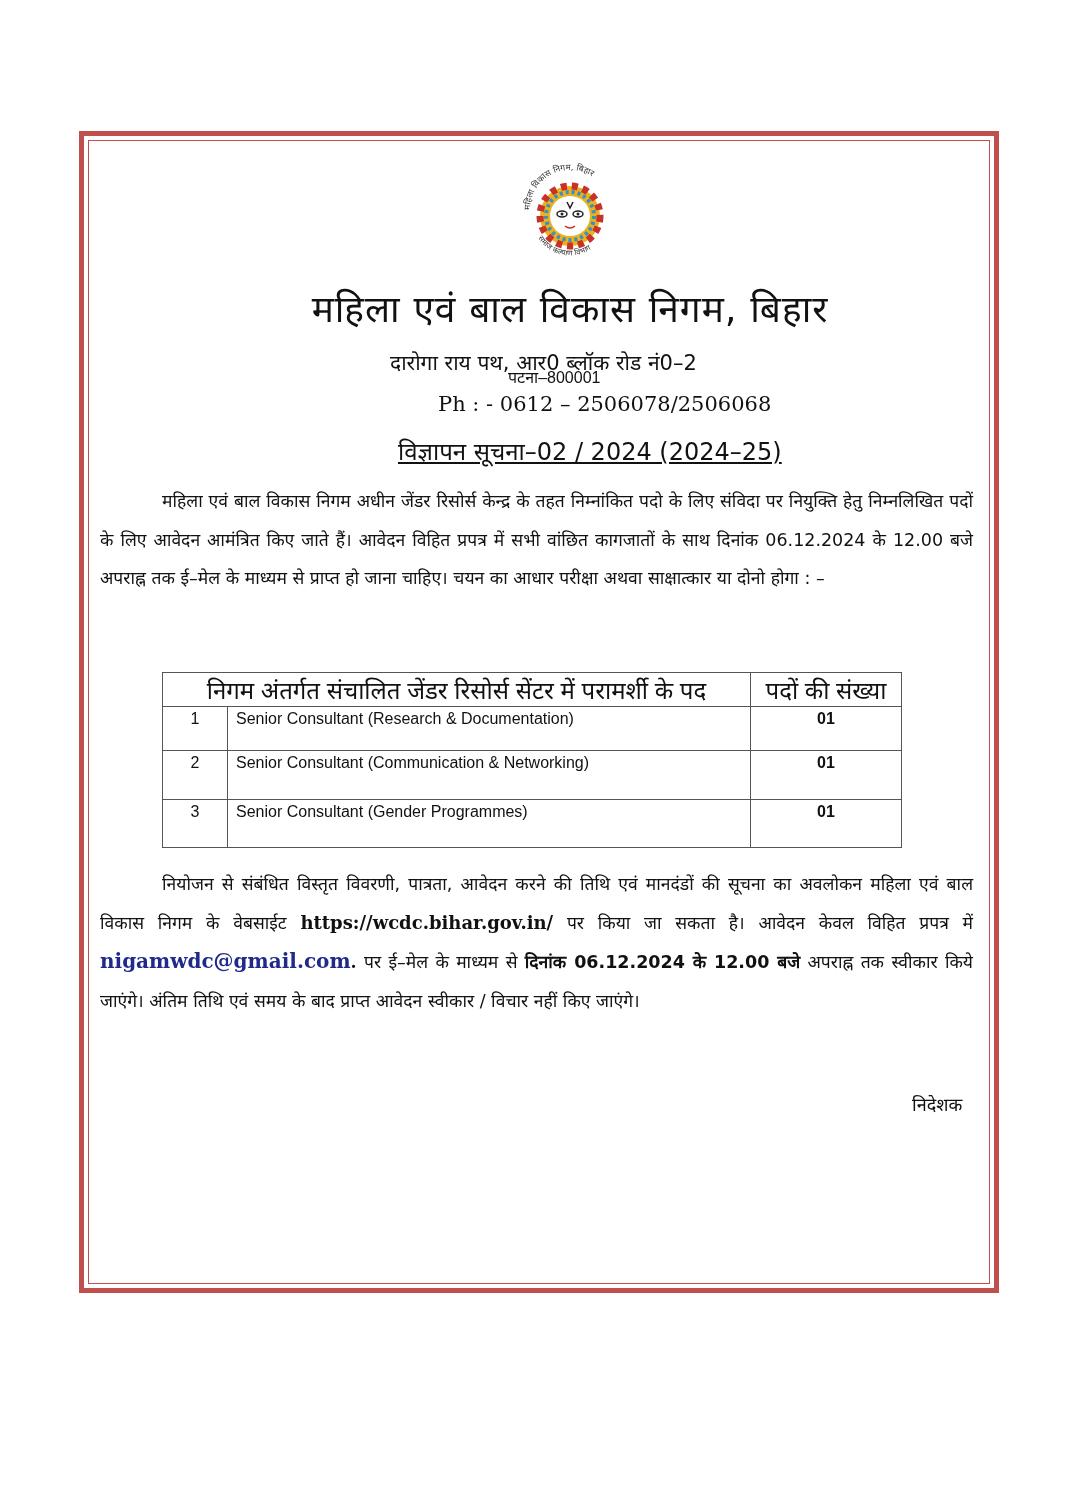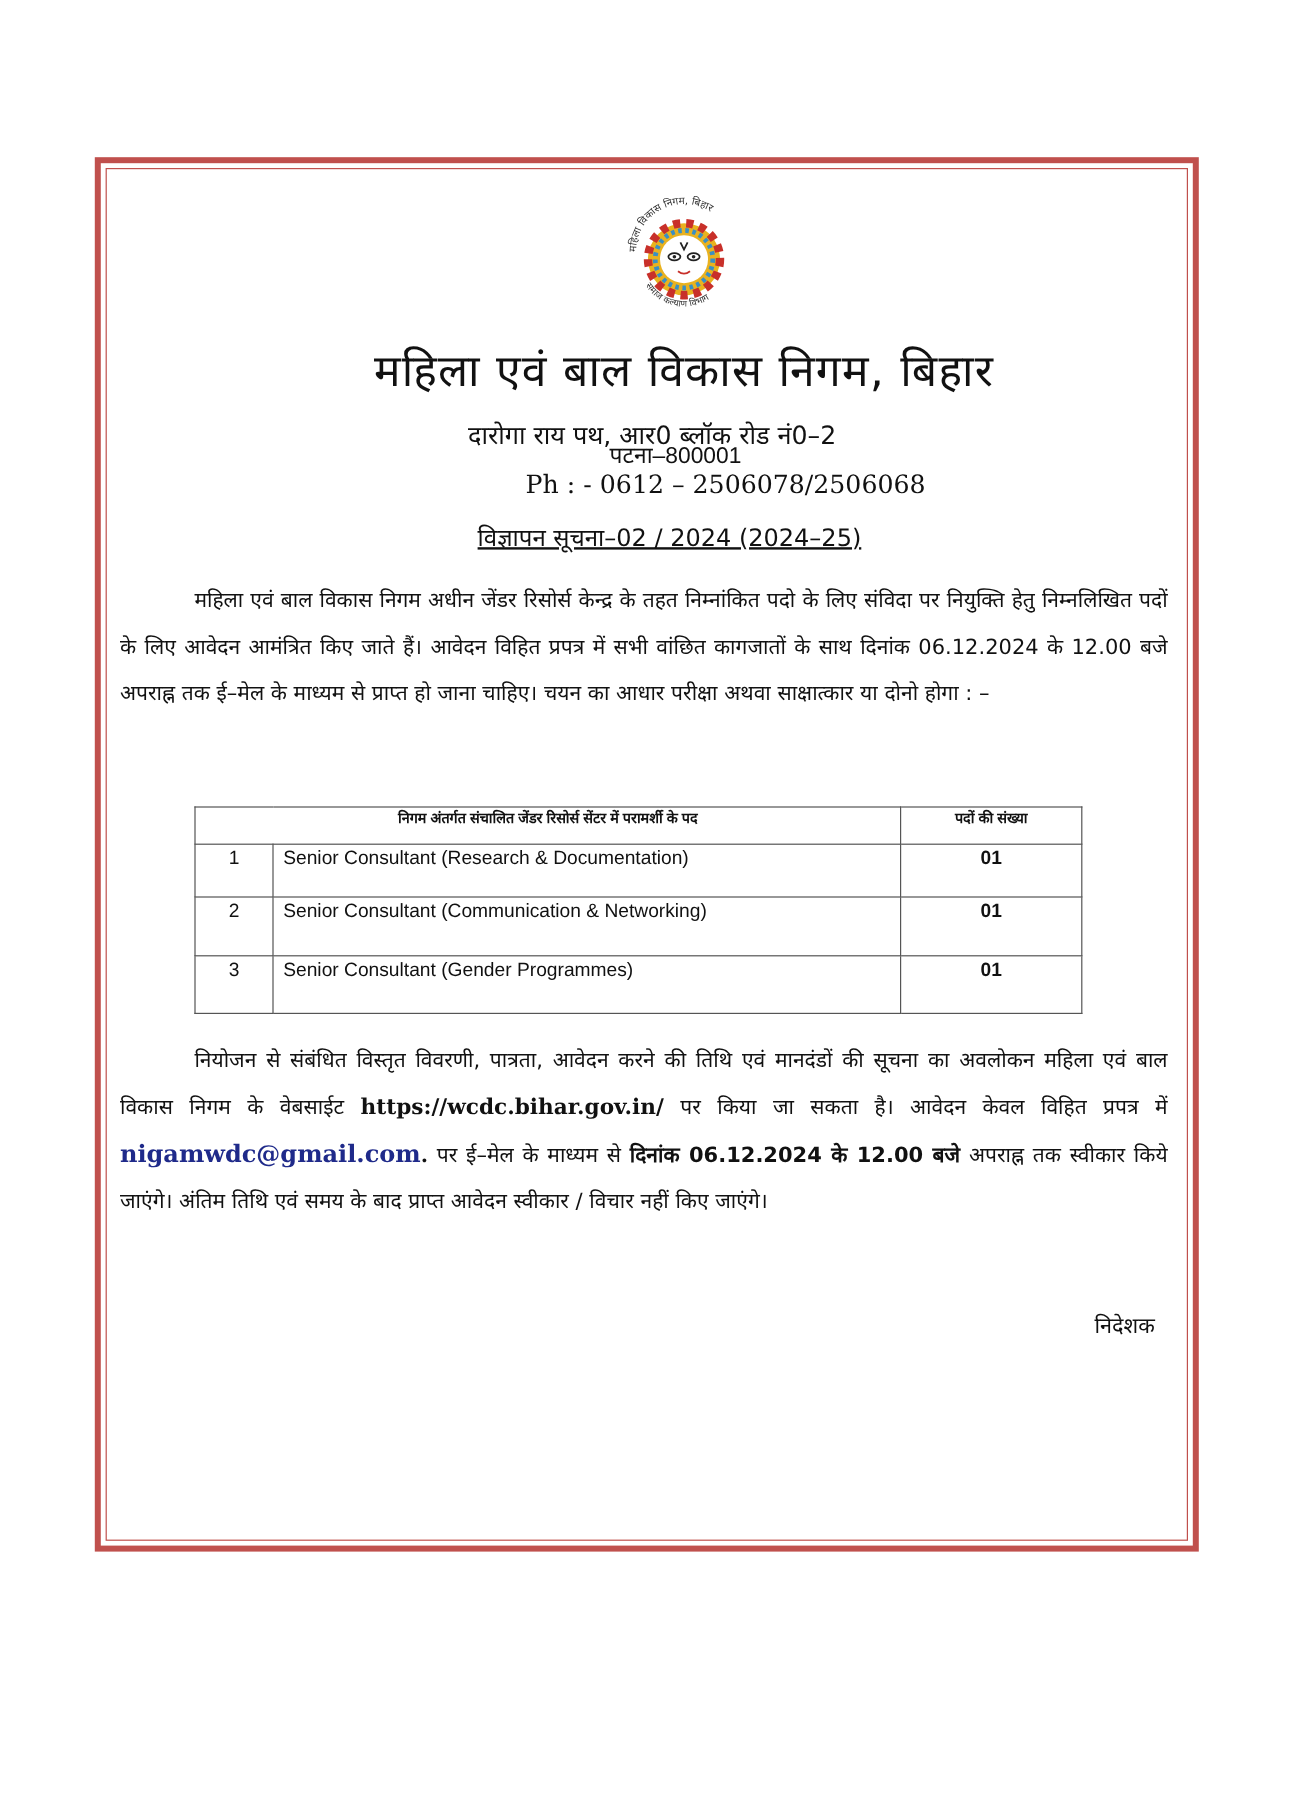--- a/index.html
+++ b/index.html
@@ -13,38 +13,38 @@
     border: 1px solid #c0504d;
   }
   .logo {
     position: absolute; left: 520px; top: 160px; width: 100px; height: 105px;
   }
   .title {
     position: absolute; left: 0; top: 282px; width: 1140px; text-align: center;
     font-size: 37px; letter-spacing: 1px;
   }
   .addr1 { position: absolute; left: 390px; top: 336px; font-size: 21px; margin-top: 12px; }
-  .addr2 { position: absolute; left: 508px; top: 366px; font-size: 19px; font-family: "Liberation Sans", sans-serif; }
+  .addr2 { position: absolute; left: 508px; top: 366px; font-size: 16px; font-family: "Liberation Sans", sans-serif; }
   .phone { position: absolute; left: 438px; top: 392px; font-size: 21px; font-family: "DejaVu Serif", serif; }
   .notice-title {
-    position: absolute; left: 398px; top: 434px; font-size: 20px; text-decoration: underline; text-align: center;
+    position: absolute; left: 398px; top: 434px; font-size: 24px; text-decoration: underline; text-align: center;
   }
   .para {
     position: absolute; left: 100px; width: 873px; font-size: 17.5px; line-height: 38.5px;
     text-align: justify; text-align-last: left;
   }
   .para .indent { display: inline-block; width: 62px; }
   .p1 { top: 482px; }
   .p2 { top: 865px; }
   table.posts {
     position: absolute; left: 162px; top: 672px; width: 740px;
     border-collapse: collapse; font-family: "Liberation Sans", sans-serif; font-size: 16px;
   }
   table.posts th, table.posts td { border: 1px solid #555; padding: 0 8px; vertical-align: top; }
-  table.posts th { font-weight: bold; height: 30px; font-size: 12px; }
+  table.posts th { font-weight: normal; height: 30px; font-size: 24px; }
   table.posts td { padding-top: 3px; }
   table.posts td.num { width: 48px; text-align: center; }
   table.posts td.count { width: 134px; text-align: center; font-weight: bold; }
   table.posts tr.r1 td { height: 40px; }
   table.posts tr.r2 td { height: 45px; }
   table.posts tr.r3 td { height: 44px; }
   .url { font-family: "DejaVu Serif", serif; font-weight: bold; font-size: 18px; }
   .email { font-family: "DejaVu Serif", serif; font-weight: bold; color: #1f2a8a; font-size: 20px; text-decoration: none; }
   .email-dot { font-family: "DejaVu Serif", serif; font-weight: bold; }
   .bold { font-weight: bold; }

